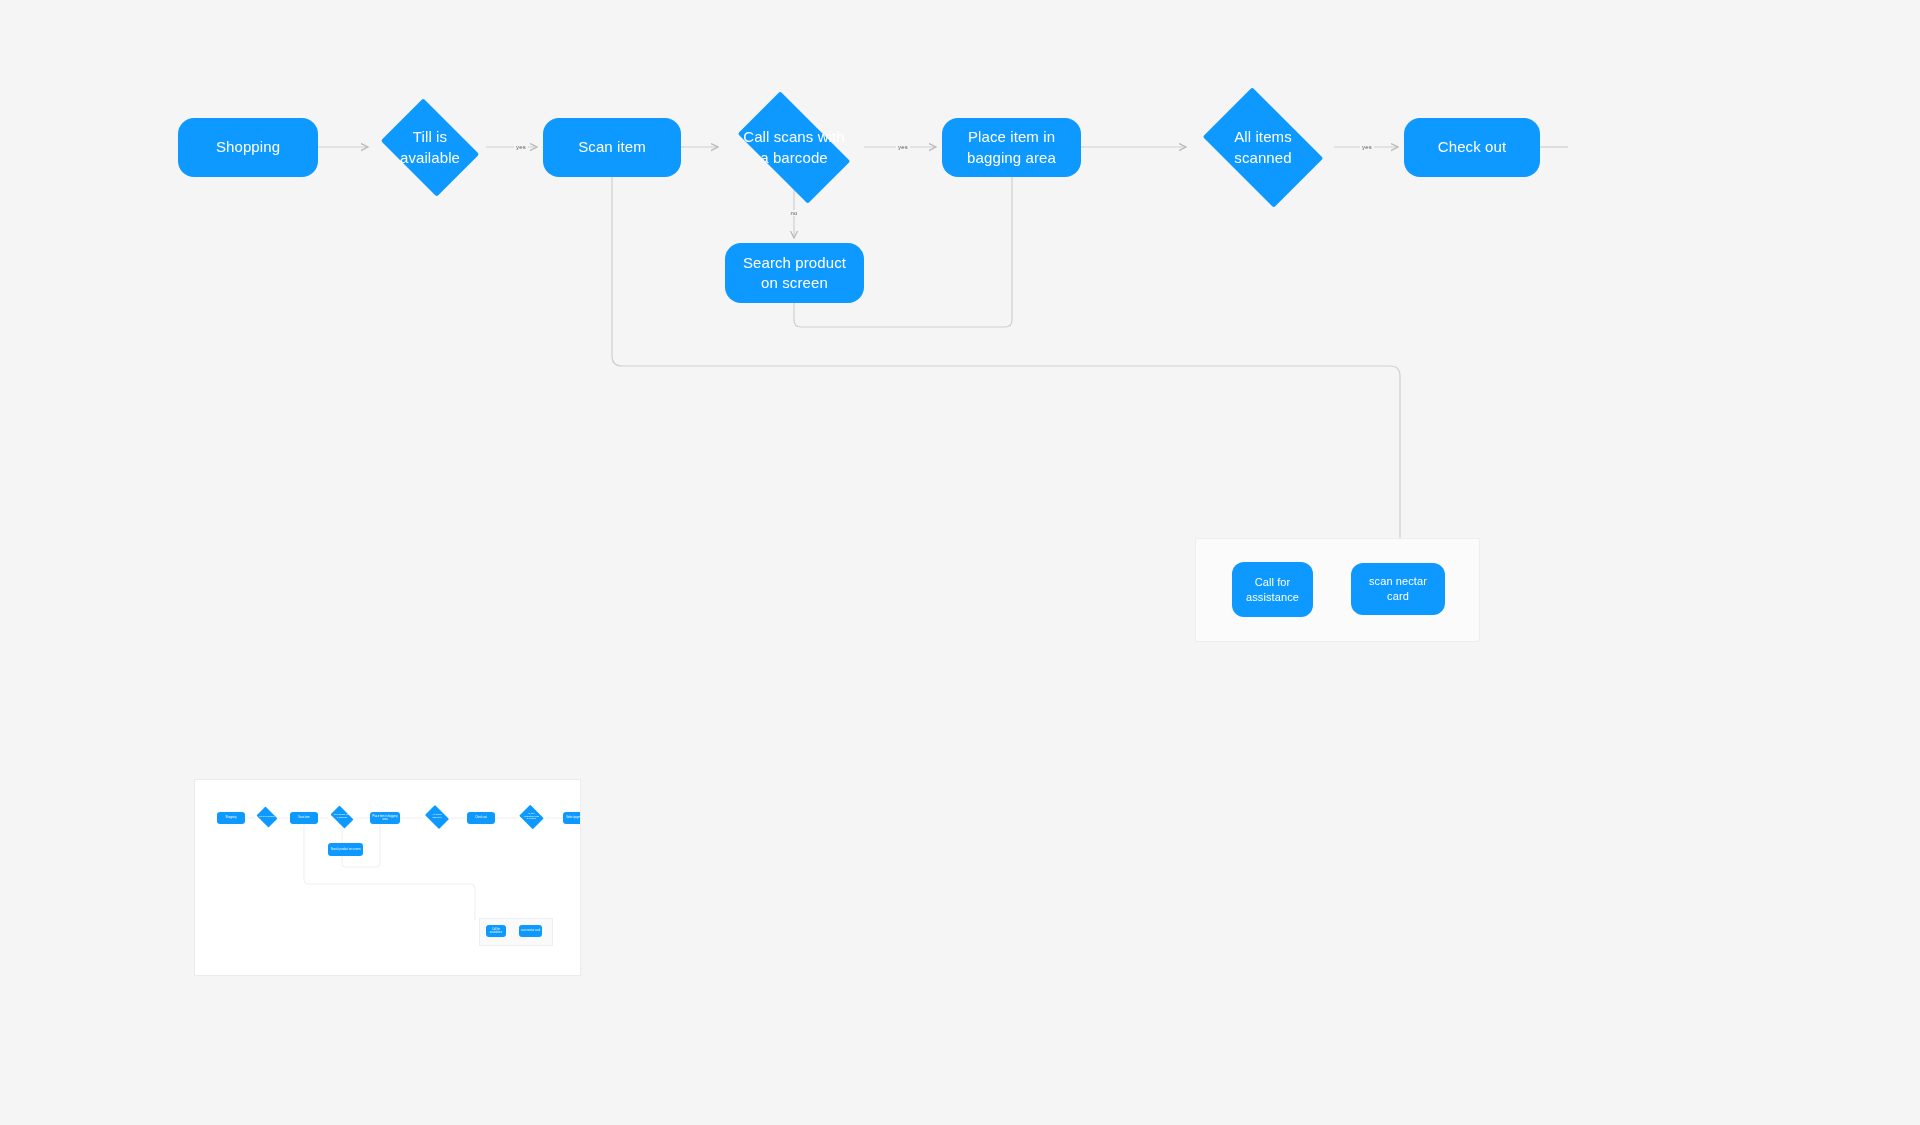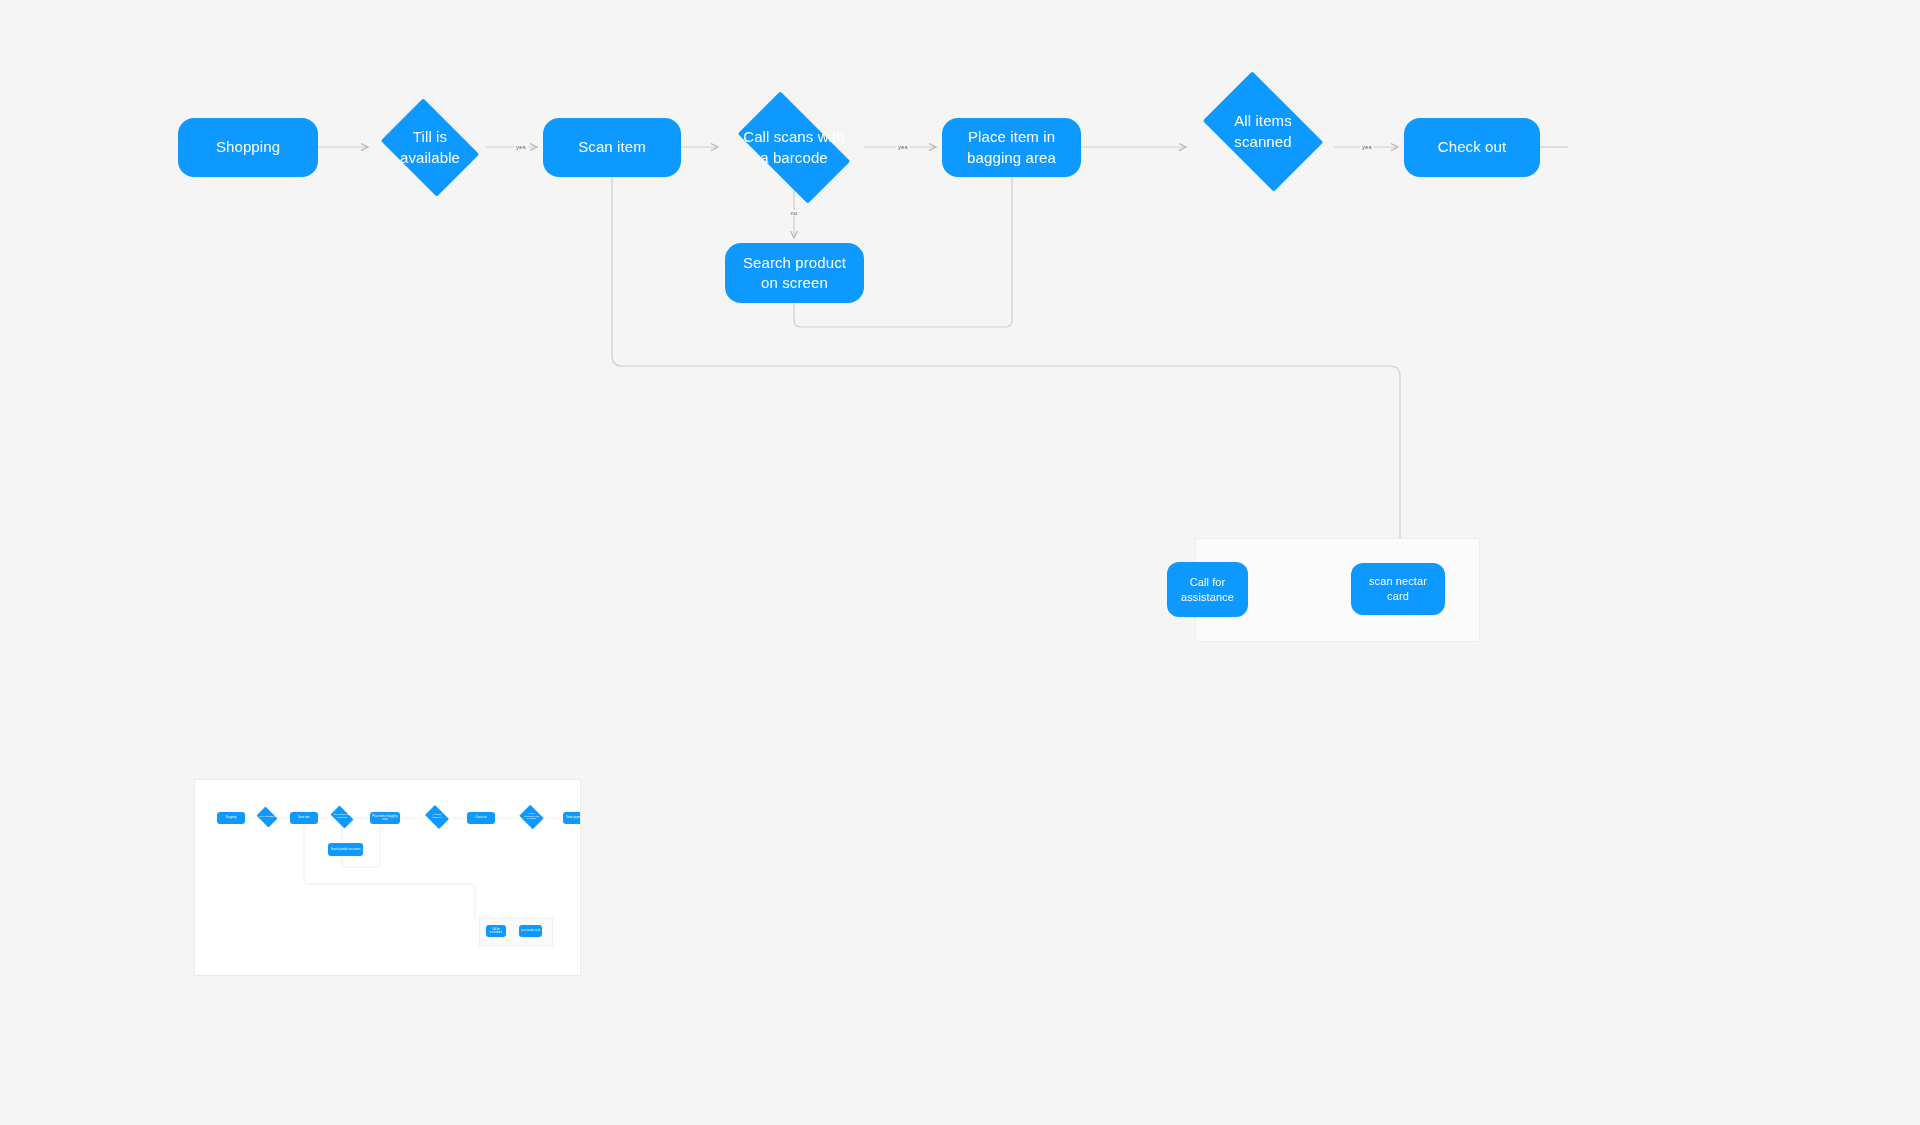--- a/index.html
+++ b/index.html
@@ -185,35 +185,35 @@
   <div class="node diamond" style="left:724px; top:105px; width:140px; height:85px;">
     <span class="diamond-shape"></span>
     <span class="label">Call scans with
 a barcode</span>
   </div>
 
   <div class="node rect" style="left:942px; top:118px; width:139px; height:59px;">
     <span class="label">Place item in bagging area</span>
   </div>
 
-  <div class="node diamond" style="left:1192px; top:82px; width:142px; height:99px;">
+  <div class="node diamond" style="left:1192px; top:98px; width:142px; height:99px;">
     <span class="diamond-shape"></span>
     <span class="label">All items
 scanned</span>
   </div>
 
   <div class="node rect" style="left:1404px; top:118px; width:136px; height:59px;">
     <span class="label">Check out</span>
   </div>
 
   <div class="node rect" style="left:725px; top:243px; width:139px; height:60px;">
     <span class="label">Search product on screen</span>
   </div>
 
-  <div class="node rect" style="left:1167px; top:562px; width:81px; height:55px; font-size:11px; border-radius:12px;">
+  <div class="node rect" style="left:1232px; top:562px; width:81px; height:55px; font-size:11px; border-radius:12px;">
     <span class="label">Call for
 assistance</span>
   </div>
 
   <div class="node rect" style="left:1351px; top:563px; width:94px; height:52px; font-size:11px; border-radius:12px;">
     <span class="label">scan nectar card</span>
   </div>
 
   <span class="edge-label" style="left:521px; top:147px;">yes</span>
   <span class="edge-label" style="left:903px; top:147px;">yes</span>

